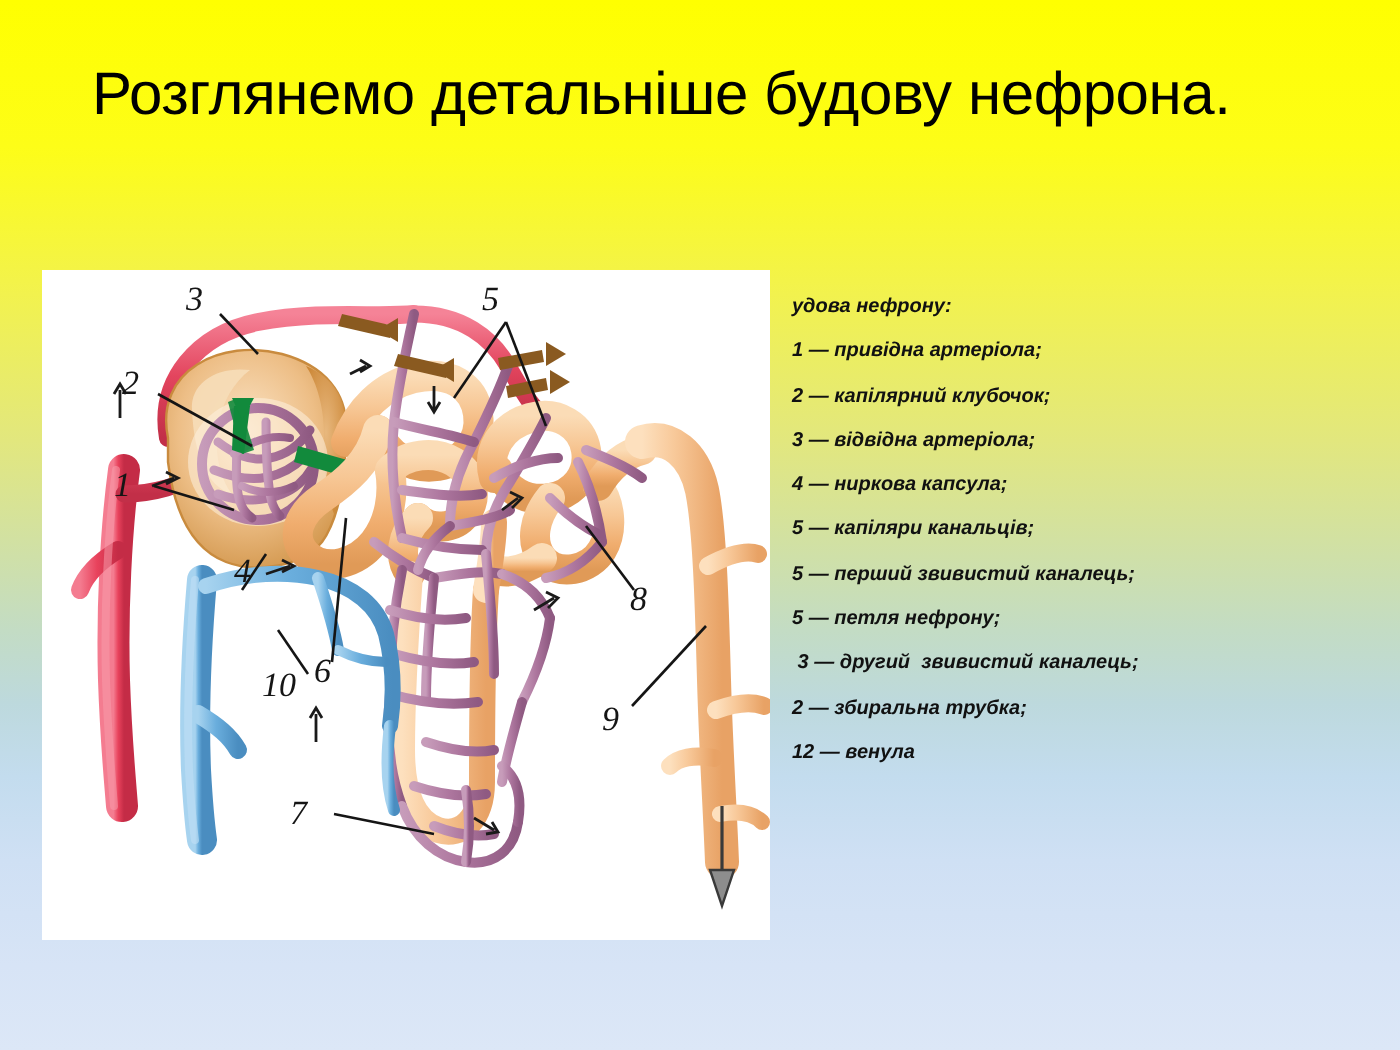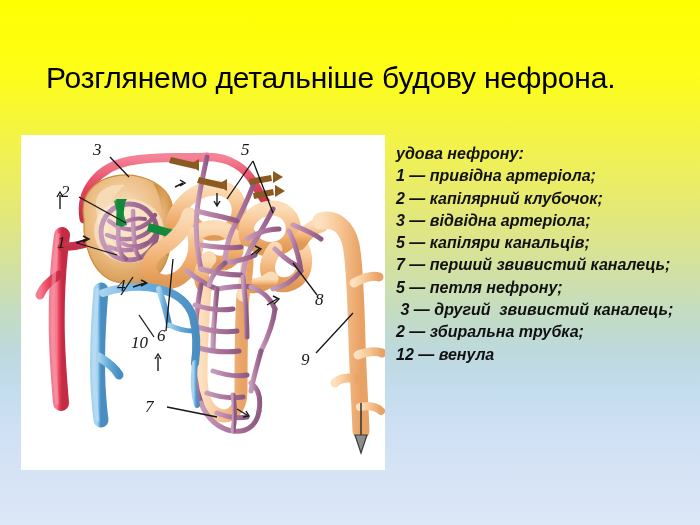--- a/index.html
+++ b/index.html
@@ -36,21 +36,20 @@
     left: 46px;
     top: 28px;
     width: 600px;
     font-family: "Liberation Sans", sans-serif;
     font-size: 30px;
     font-weight: 400;
     line-height: 1.32;
     color: #000000;
     letter-spacing: -0.2px;
     white-space: pre-line;
-    margin-top: 30px;
   }
 
   
   #picture-panel {
     position: absolute;
     left: 21px;
     top: 135px;
     width: 364px;
     height: 335px;
     background: #ffffff;
@@ -64,21 +63,21 @@
 
   
   #legend {
     position: absolute;
     left: 396px;
     top: 143px;
     width: 300px;
   }
   .legend-line {
     font-family: "Liberation Sans", sans-serif;
-    font-size: 16px;
+    font-size: 10px;
     font-style: italic;
     font-weight: bold;
     color: #111111;
     line-height: 22.3px;
     white-space: pre;
   }
 </style>
 </head>
 <body>
 
@@ -315,21 +314,22 @@
         <text x="110" y="213">10</text>
       </g>
     </svg>
   </div>
 
   <div id="legend">
     <div class="legend-line">удова нефрону:</div>
     <div class="legend-line">1 — привідна артеріола;</div>
     <div class="legend-line">2 — капілярний клубочок;</div>
     <div class="legend-line">3 — відвідна артеріола;</div>
+    <div class="legend-line">4 — ниркова капсула;</div>
     <div class="legend-line">5 — капіляри канальців;</div>
-    <div class="legend-line">7 — перший звивистий каналець;</div>
+    <div class="legend-line">5 — перший звивистий каналець;</div>
     <div class="legend-line">5 — петля нефрону;</div>
     <div class="legend-line"> 3 — другий  звивистий каналець;</div>
     <div class="legend-line">2 — збиральна трубка;</div>
     <div class="legend-line">12 — венула</div>
   </div>
 
 </div>
 
 </body></html>

